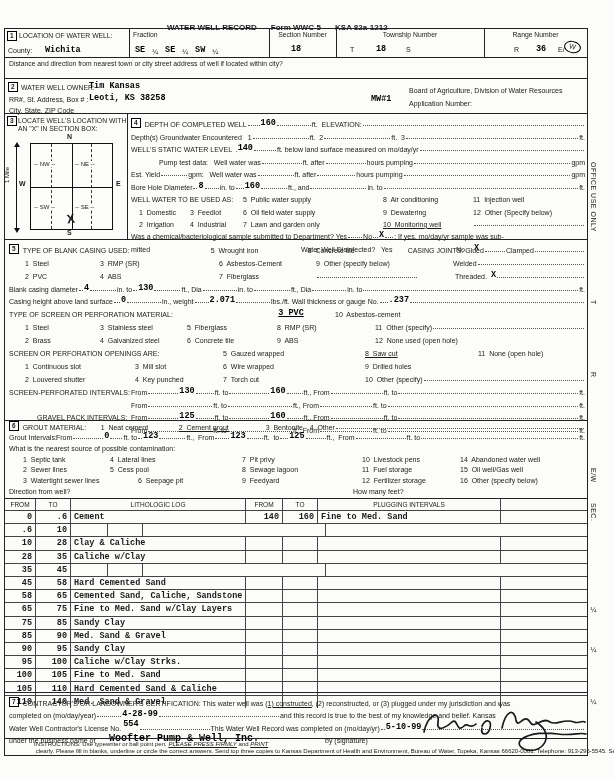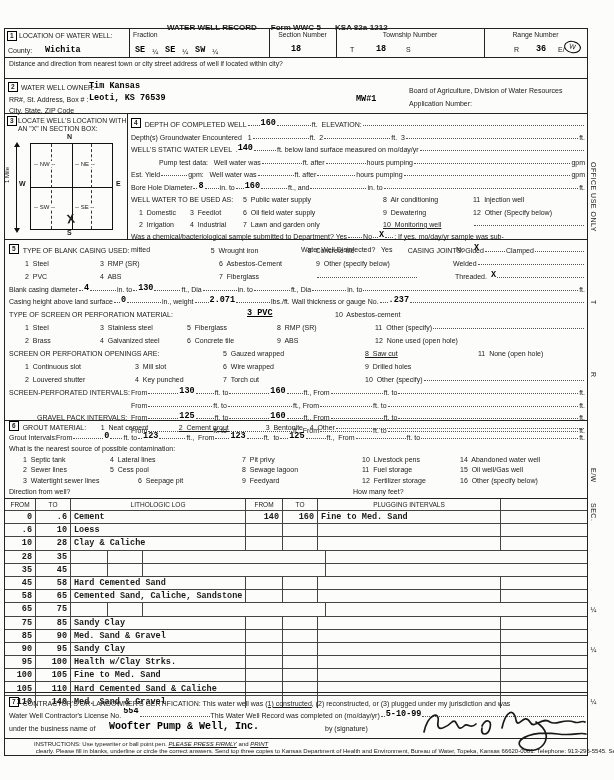--- a/index.html
+++ b/index.html
@@ -8,21 +8,21 @@
   .page{position:absolute;inset:0;background:#fcfcfa;}
   .title{position:absolute;left:158px;top:14px;font-size:8px;font-weight:bold;white-space:pre;}
   .title span{margin-right:14px;}
   .formbox{position:absolute;left:4px;top:28px;width:582px;height:726px;border:1.4px solid #222;font-size:7px;}
   .abs{position:absolute;}
   .line{display:flex;align-items:flex-end;white-space:pre;padding:0 2px 1px 4px;overflow:hidden;}
   .cell{display:inline-block;white-space:pre;flex:0 0 auto;overflow:visible;}
   .dots{border-bottom:1px dotted #555;height:2px;margin:0 1px 2px 1px;}
   .g{flex:1 1 auto;}
   .sp{visibility:hidden;}
-  .typed{font-family:"Liberation Mono","DejaVu Sans Mono",monospace;font-size:8.5px;font-weight:700;color:#000;}
+  .typed{font-family:"Liberation Mono","DejaVu Sans Mono",monospace;font-size:8.5px;font-weight:700;color:#000;text-align:center;}
   .lg{font-size:10px;}
   .raise{position:relative;top:-3px;}
   .u{text-decoration:underline;}
   .i{font-style:italic;}
   .nb{border:1px solid #000;font-size:6.5px;font-weight:bold;padding:0 2px;line-height:8px;height:8px;margin-right:4px;}
   .nb2{position:absolute;border:1px solid #000;font-size:6.5px;font-weight:bold;padding:0 2px;line-height:8px;height:8px;}
   .s4line .line{height:11.45px;}
   .s5line .line{height:11.9px;}
   .s6line .line{height:9.7px;}
   .s7line .line{height:11.5px;}
@@ -120,23 +120,23 @@
         </div>
       </div>
       <span class="distance">Distance and direction from nearest town or city street address of well if located within city?</span>
     </div>
 
     <div class="s2">
       <span class="nb2" style="left:3px;top:3px;">2</span>
       <span class="abs hdr" style="left:16px;top:5px;">WATER WELL OWNER:</span>
       <span class="abs typed" style="left:84px;top:2px;">Tim Kansas</span>
       <span class="abs" style="left:4px;top:17px;">RR#, St. Address, Box # :</span>
-      <span class="abs typed" style="left:84px;top:14px;">Leoti, KS 76539</span>
+      <span class="abs typed" style="left:84px;top:14px;">Leoti, KS 38258</span>
       <span class="abs" style="left:4px;top:28px;">City, State, ZIP Code</span>
-      <span class="abs typed" style="left:351px;top:15px;">MW#1</span>
+      <span class="abs typed" style="left:366px;top:15px;">MW#1</span>
       <span class="abs" style="left:404px;top:8px;">Board of Agriculture, Division of Water Resources</span>
       <span class="abs" style="left:404px;top:21px;">Application Number:</span>
     </div>
 
     <div class="s3">
       <span class="nb2" style="left:2px;top:2px;">3</span>
       <span class="abs hdr" style="left:13px;top:3px;">LOCATE WELL'S LOCATION WITH</span>
       <span class="abs hdr" style="left:13px;top:11px;">AN "X" IN SECTION BOX:</span>
       <span class="abs" style="left:62px;top:19px;font-weight:bold;">N</span>
       <span class="abs" style="left:14px;top:66px;font-weight:bold;">W</span>
@@ -217,38 +217,38 @@
             <span class="tc c1 num">.6</span>
             <span class="tc c2 txt">Cement</span>
             <span class="tc c3 num">140</span>
             <span class="tc c4 num">160</span>
             <span class="tc c5 txt">Fine to Med. Sand</span>
             <span class="tc c6"></span>
           </div>
           <div class="trow">
             <span class="tc c0 num">.6</span>
             <span class="tc c1 num">10</span>
-            <span class="tc c2 txt">Loess</span>
             <span class="tc c3 num"></span>
             <span class="tc c4 num"></span>
             <span class="tc c5 txt"></span>
             <span class="tc c6"></span>
           </div>
           <div class="trow">
             <span class="tc c0 num">10</span>
             <span class="tc c1 num">28</span>
             <span class="tc c2 txt">Clay &amp; Caliche</span>
             <span class="tc c3 num"></span>
             <span class="tc c4 num"></span>
             <span class="tc c5 txt"></span>
             <span class="tc c6"></span>
           </div>
           <div class="trow">
             <span class="tc c0 num">28</span>
             <span class="tc c1 num">35</span>
+            <span class="tc c2 txt">Caliche w/Clay</span>
             <span class="tc c3 num"></span>
             <span class="tc c4 num"></span>
             <span class="tc c5 txt"></span>
             <span class="tc c6"></span>
           </div>
           <div class="trow">
             <span class="tc c0 num">35</span>
             <span class="tc c1 num">45</span>
             <span class="tc c3 num"></span>
             <span class="tc c4 num"></span>
@@ -269,20 +269,21 @@
             <span class="tc c1 num">65</span>
             <span class="tc c2 txt">Cemented Sand, Caliche, Sandstone</span>
             <span class="tc c3 num"></span>
             <span class="tc c4 num"></span>
             <span class="tc c5 txt"></span>
             <span class="tc c6"></span>
           </div>
           <div class="trow">
             <span class="tc c0 num">65</span>
             <span class="tc c1 num">75</span>
+            <span class="tc c2 txt">Fine to Med. Sand w/Clay Layers</span>
             <span class="tc c3 num"></span>
             <span class="tc c4 num"></span>
             <span class="tc c5 txt"></span>
             <span class="tc c6"></span>
           </div>
           <div class="trow">
             <span class="tc c0 num">75</span>
             <span class="tc c1 num">85</span>
             <span class="tc c2 txt">Sandy Clay</span>
             <span class="tc c3 num"></span>
@@ -304,21 +305,21 @@
             <span class="tc c1 num">95</span>
             <span class="tc c2 txt">Sandy Clay</span>
             <span class="tc c3 num"></span>
             <span class="tc c4 num"></span>
             <span class="tc c5 txt"></span>
             <span class="tc c6"></span>
           </div>
           <div class="trow">
             <span class="tc c0 num">95</span>
             <span class="tc c1 num">100</span>
-            <span class="tc c2 txt">Health w/Clay Strks.</span>
+            <span class="tc c2 txt">Caliche w/Clay Strks.</span>
             <span class="tc c3 num"></span>
             <span class="tc c4 num"></span>
             <span class="tc c5 txt"></span>
             <span class="tc c6"></span>
           </div>
           <div class="trow">
             <span class="tc c0 num">100</span>
             <span class="tc c1 num">105</span>
             <span class="tc c2 txt">Fine to Med. Sand</span>
             <span class="tc c3 num"></span>
@@ -342,20 +343,21 @@
             <span class="tc c3 num"></span>
             <span class="tc c4 num"></span>
             <span class="tc c5 txt"></span>
             <span class="tc c6"></span>
           </div>
         </div>
     </div>
 
     <div class="s7 s7line">
         <div class="line"><span class="cell nb">7</span><span class="cell ">CONTRACTOR'S OR LANDOWNER'S CERTIFICATION: This water well was </span><span class="cell u">(1) constructed</span><span class="cell ">, (2) reconstructed, or (3) plugged under my jurisdiction and was</span></div>
+        <div class="line"><span class="cell ">completed on (mo/day/year)</span><span class="cell dots" style="width: 24px;"></span><span class="cell typed">4-28-99</span><span class="cell dots" style="width: 120px;"></span><span class="cell ">and this record is true to the best of my knowledge and belief. Kansas</span></div>
         <div class="line"><span class="cell ">Water Well Contractor's License No.</span><span class="cell typed raise" style="margin-left: 2px;">554</span><span class="cell dots" style="width: 70px;"></span><span class="cell ">This Water Well Record was completed on (mo/day/yr)</span><span class="cell dots" style="width: 4px;"></span><span class="cell typed">5-10-99</span><span class="cell dots g"></span></div>
         <div class="line"><span class="cell " style="width: 100px;">under the business name of</span><span class="cell typed lg">Woofter Pump &amp; Well, Inc.</span><span class="cell  sp" style="width: 66px;"></span><span class="cell ">by (signature)</span></div>
       </div>
 
     <div class="instr"><span class="cell ">INSTRUCTIONS: Use typewriter or ball point pen. </span><span class="cell u i">PLEASE PRESS FIRMLY</span><span class="cell "> and </span><span class="cell u i">PRINT</span><span class="cell "> clearly. Please fill in blanks, underline or circle the correct answers. Send top three copies to Kansas Department of Health and Environment, Bureau of Water, Topeka, Kansas 66620-0001. Telephone: 913-296-5545. Send one to WATER WELL OWNER and retain one for your records.</span></div>
   </div>
 
   <svg class="sig" width="170" height="68" viewBox="0 0 170 68">
     <g fill="none" stroke="#1a1a1a" stroke-width="1.7" stroke-linecap="round">
       <path d="M6,40 C10,22 22,18 20,30 C18,42 30,34 34,30 C40,25 38,42 46,34 C50,30 52,38 58,32"></path>

